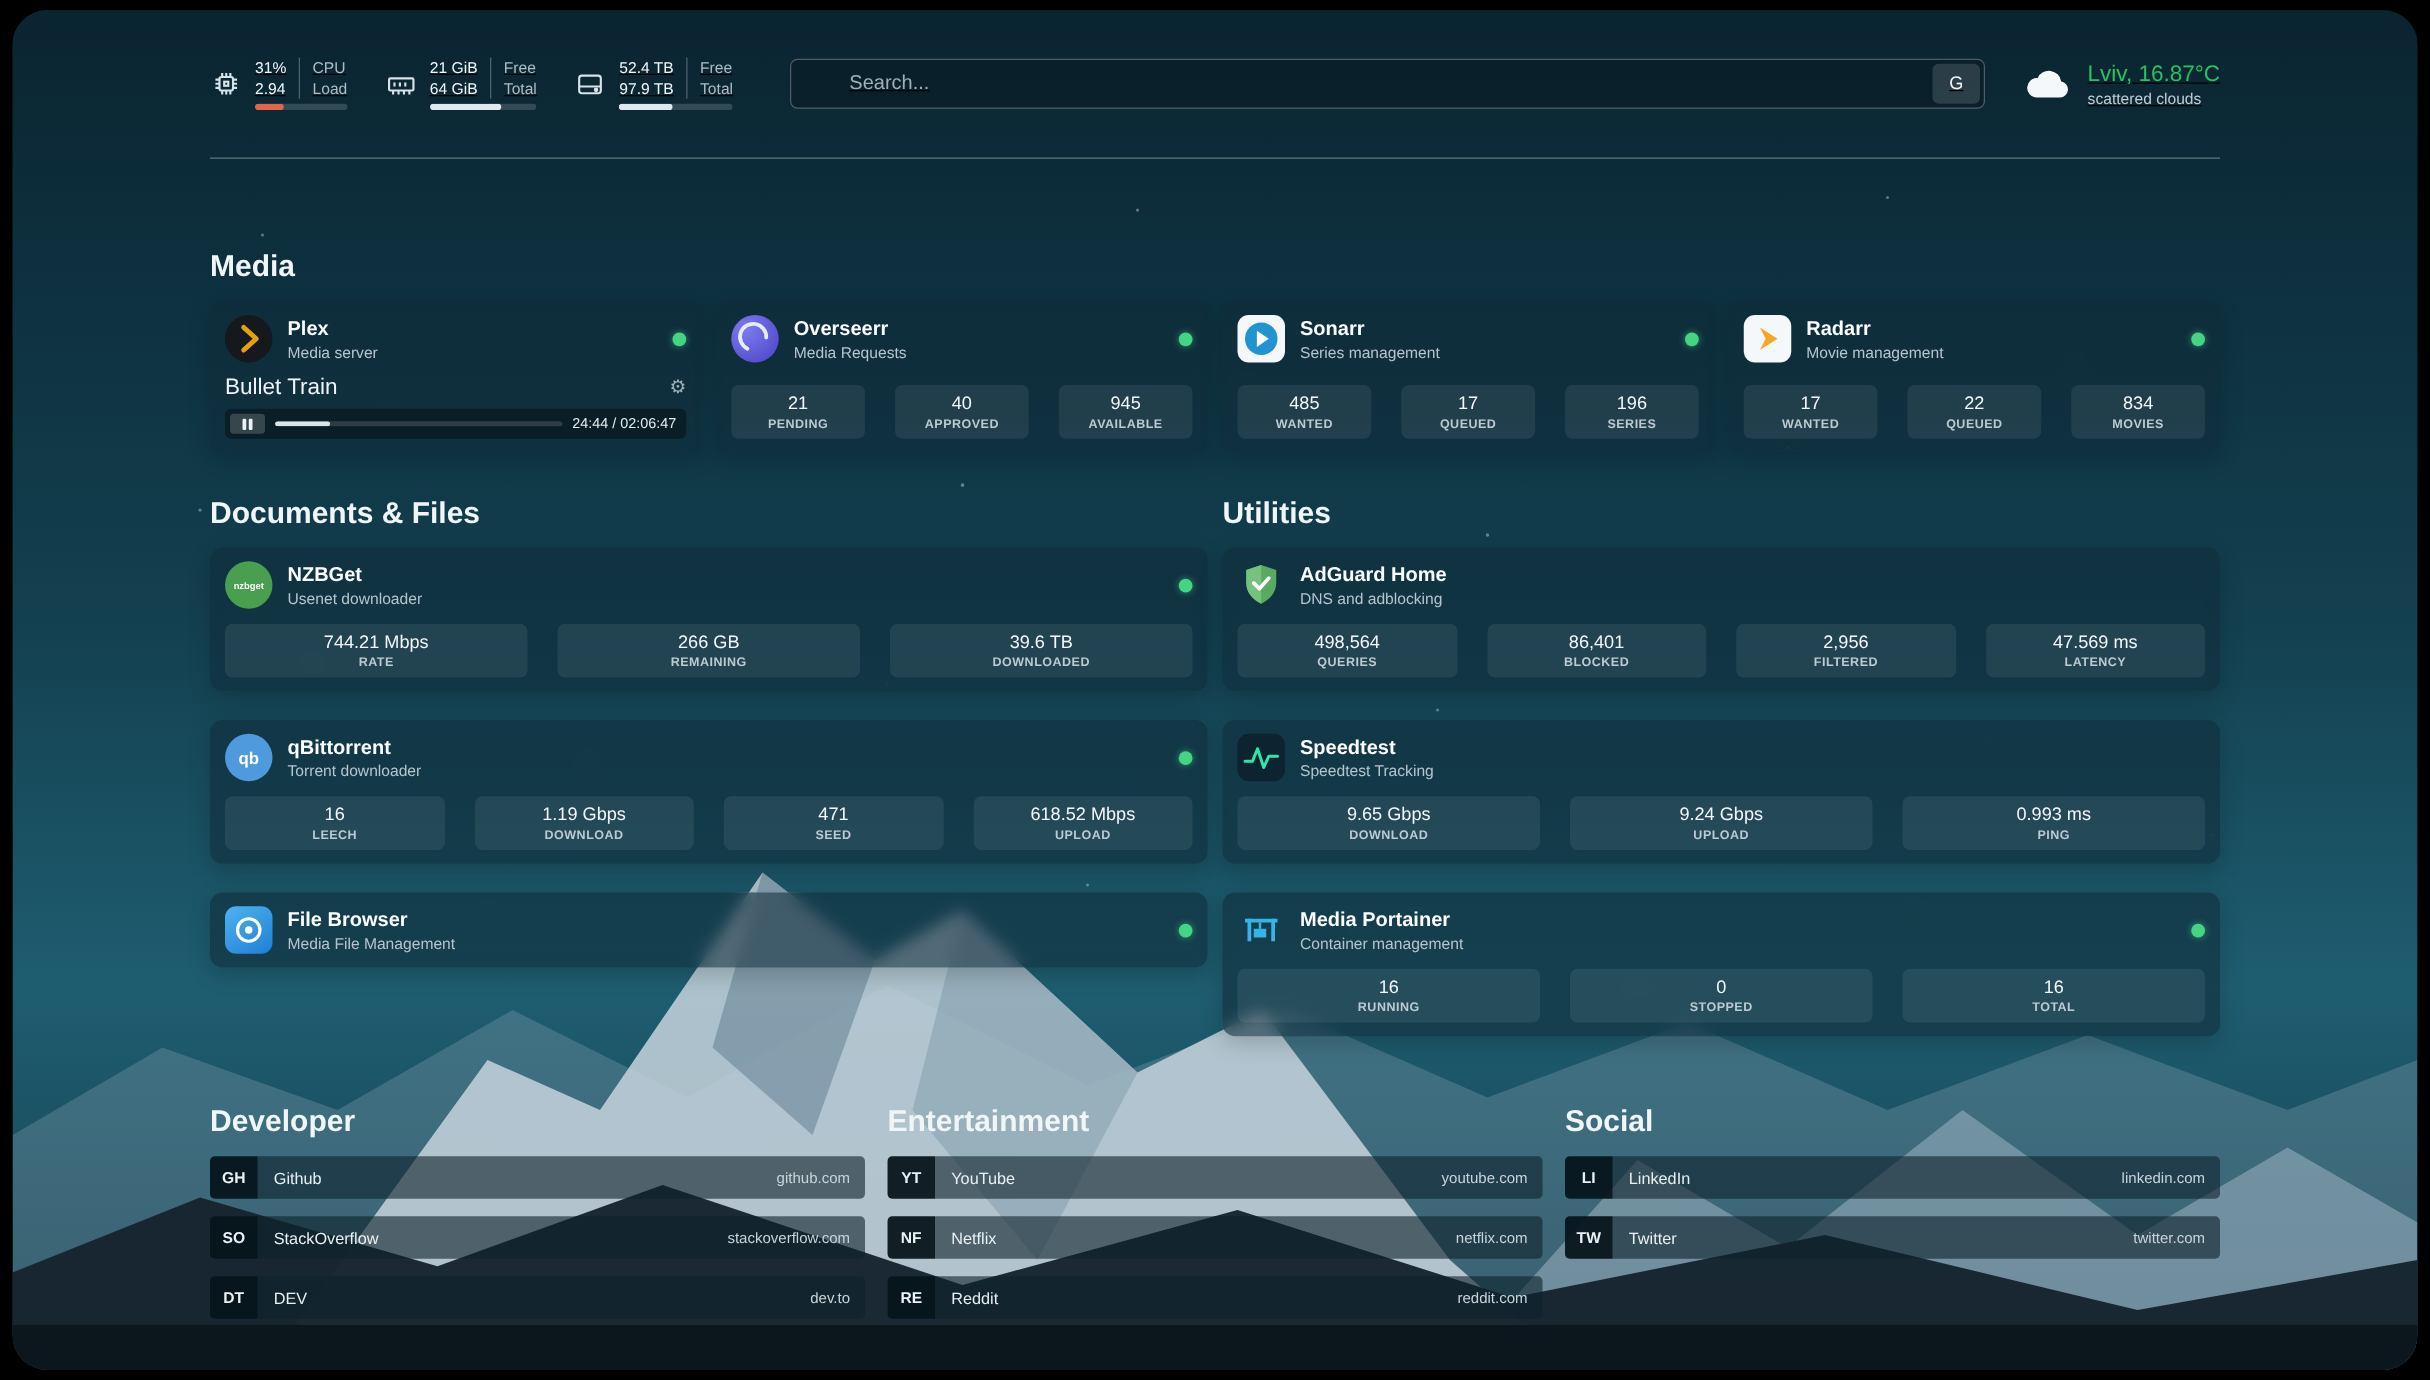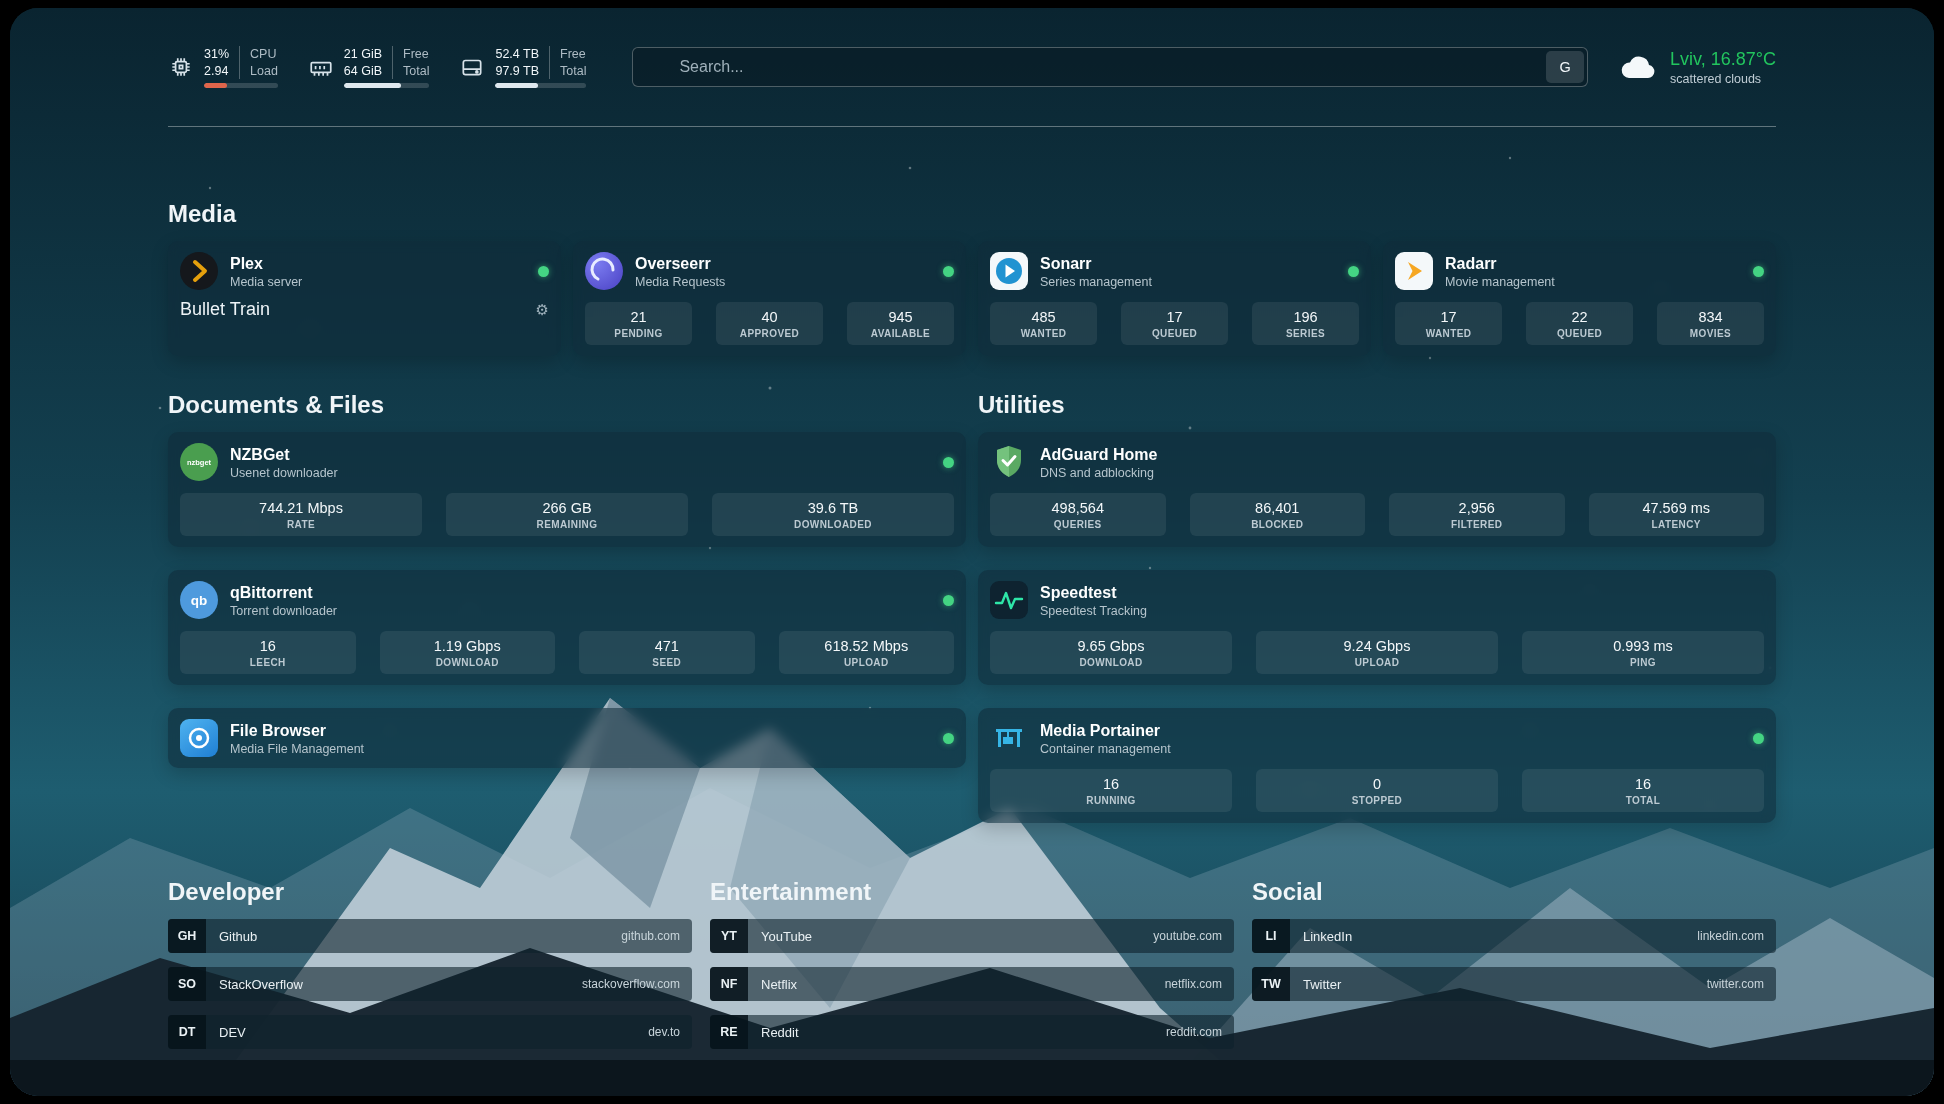--- a/index.html
+++ b/index.html
@@ -9,21 +9,21 @@
     overflow:hidden;
   }
   .screen {
     position:absolute; left:10px; top:8px; width:1924px; height:1088px;
     border-radius:28px; overflow:hidden; background:#0c2733;
   }
   .bg { position:absolute; inset:0; width:100%; height:100%; }
   .content { position:relative; padding:30px 158px 0; height:100%; }
 
   
-  .topbar { display:flex; align-items:center; height:58px; }
+  .topbar { display:flex; align-items:center; height:58px;text-decoration:underline; }
   .metric { display:flex; align-items:center; gap:10px; margin-right:30px; }
   .metric-icon { width:26px; height:26px; flex-shrink:0; }
   .metric-body { display:flex; flex-direction:column; }
   .metric-cols { display:flex; font-size:12.5px; line-height:1.3; }
   .metric-vals { color:#f2f7fa; }
   .metric-labels { color:#aebcc5; border-left:1px solid rgba(255,255,255,.28); margin-left:10px; padding-left:10px; }
   .metric-bar { margin-top:4px; height:5px; border-radius:3px; background:rgba(255,255,255,.16); overflow:hidden; }
   .metric-bar .fill { display:block; height:100%; border-radius:3px; background:#dfe8ee; }
   .metric-bar .fill.cpu { background:#e0654b; }
 
@@ -262,20 +262,30 @@
             <div class="app-meta">
               <div class="app-name">Plex</div>
               <div class="app-sub">Media server</div>
             </div>
             <span class="status-dot"></span>
           </div>
           <div class="now-playing">
             <span class="np-title">Bullet Train</span>
             <span class="gear">⚙</span>
           </div>
+          <div class="player">
+            <span class="pause-btn">
+                <i></i>
+                <i></i>
+              </span>
+            <span class="track">
+                <span class="fill" style="width: 19%;"></span>
+              </span>
+            <span class="time">24:44 / 02:06:47</span>
+          </div>
         </div>
 
         <div class="card">
           <div class="card-head">
             <div class="app-icon icon-overseerr">
               <svg width="38" height="38" viewBox="0 0 38 38">
                   <path d="M13 27 A 10.5 10.5 0 1 1 28 18" fill="none" stroke="#e8ecff" stroke-width="3" stroke-linecap="round"></path>
                 </svg>
             </div>
             <div class="app-meta">

